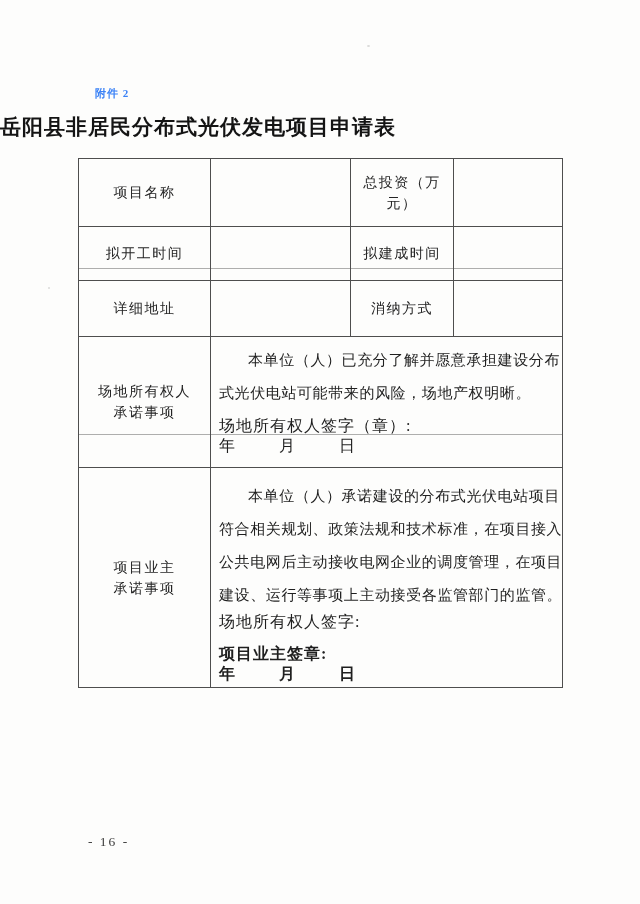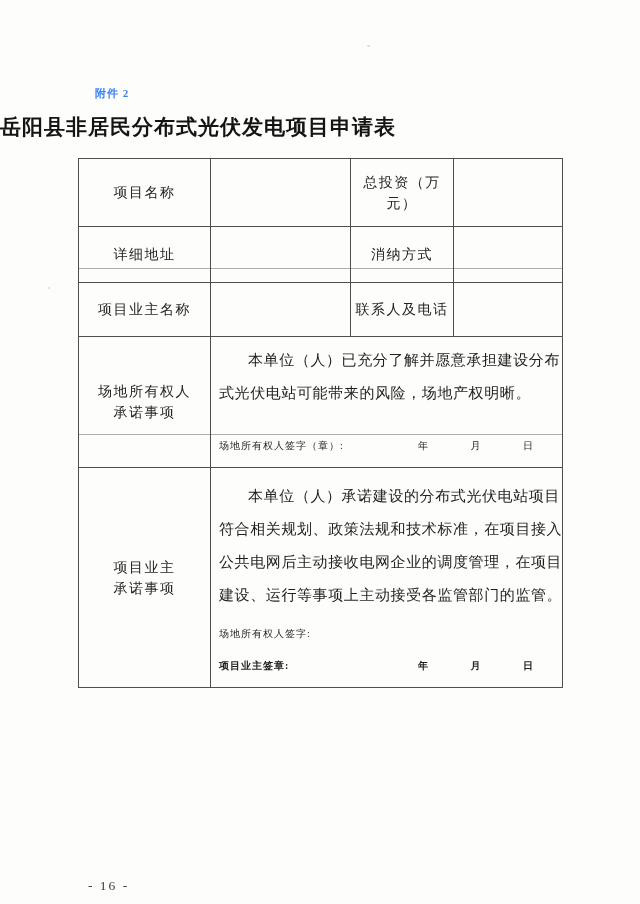--- a/index.html
+++ b/index.html
@@ -63,50 +63,50 @@
   tr.r5 { height: 56px; }
   tr.r6 { height: 131px; }
   tr.r7 { height: 220px; }
   td.content { vertical-align: top; }
   .cellflex {
     display: flex;
     flex-direction: column;
     box-sizing: border-box;
   }
   .r6 .cellflex { height: 129px; padding: 7px 0 10px 8px; }
-  .r7 .cellflex { height: 218px; padding: 12px 0 10px 8px; justify-content: flex-end; }
+  .r7 .cellflex { height: 218px; padding: 12px 0 10px 8px; }
   .bodytext .line {
     font-size: 15px;
     letter-spacing: 0.6px;
     line-height: 33px;
     white-space: nowrap;
     color: #1f1f1f;
   }
   .bodytext .indent { text-indent: 29px; }
   .sigblock { margin-top: auto; }
   .sigrow {
     display: flex;
     justify-content: space-between;
     align-items: baseline;
-    font-size: 10px;
+    font-size: 16px;
     letter-spacing: 1px;
     line-height: 20px;
     color: #1f1f1f;
+    flex-direction: column;
   }
   .sigrow + .sigrow { margin-top: 12px; font-weight: bold; }
   .date { margin-right: 28px; white-space: nowrap; }
   .date span + span { margin-left: 38px; }
   .page-number {
     position: absolute;
     left: 88px;
     top: 834px;
     font-size: 13.5px;
     letter-spacing: 2px;
     color: #3c3c3c;
-    margin-top: 44px;
   }
   
   .artifact-line {
     position: absolute;
     left: 78px;
     width: 484px;
     height: 1px;
     background: rgba(78,78,78,0.45);
   }
   .al-1 { top: 268px; }
@@ -135,30 +135,30 @@
       <col style="width:103px">
       <col style="width:109px">
     </colgroup>
     <tbody>
       <tr class="r1">
         <td class="lbl">项目名称</td>
         <td class="val"></td>
         <td class="lbl">总投资（万元）</td>
         <td class="val"></td>
       </tr>
+      <tr class="r2">
+        <td class="lbl">拟开工时间</td>
+        <td class="val"></td>
+        <td class="lbl">拟建成时间</td>
+        <td class="val"></td>
+      </tr>
       <tr class="r3">
         <td class="lbl">详细地址</td>
         <td class="val"></td>
         <td class="lbl">消纳方式</td>
-        <td class="val"></td>
-      </tr>
-      <tr class="r4">
-        <td class="lbl">项目业主名称</td>
-        <td class="val"></td>
-        <td class="lbl">联系人及电话</td>
         <td class="val"></td>
       </tr>
 
       <tr class="r6">
         <td class="lbl">
           <div>场地所有权人</div>
           <div>承诺事项</div>
         </td>
         <td class="content" colspan="3">
           <div class="cellflex">

